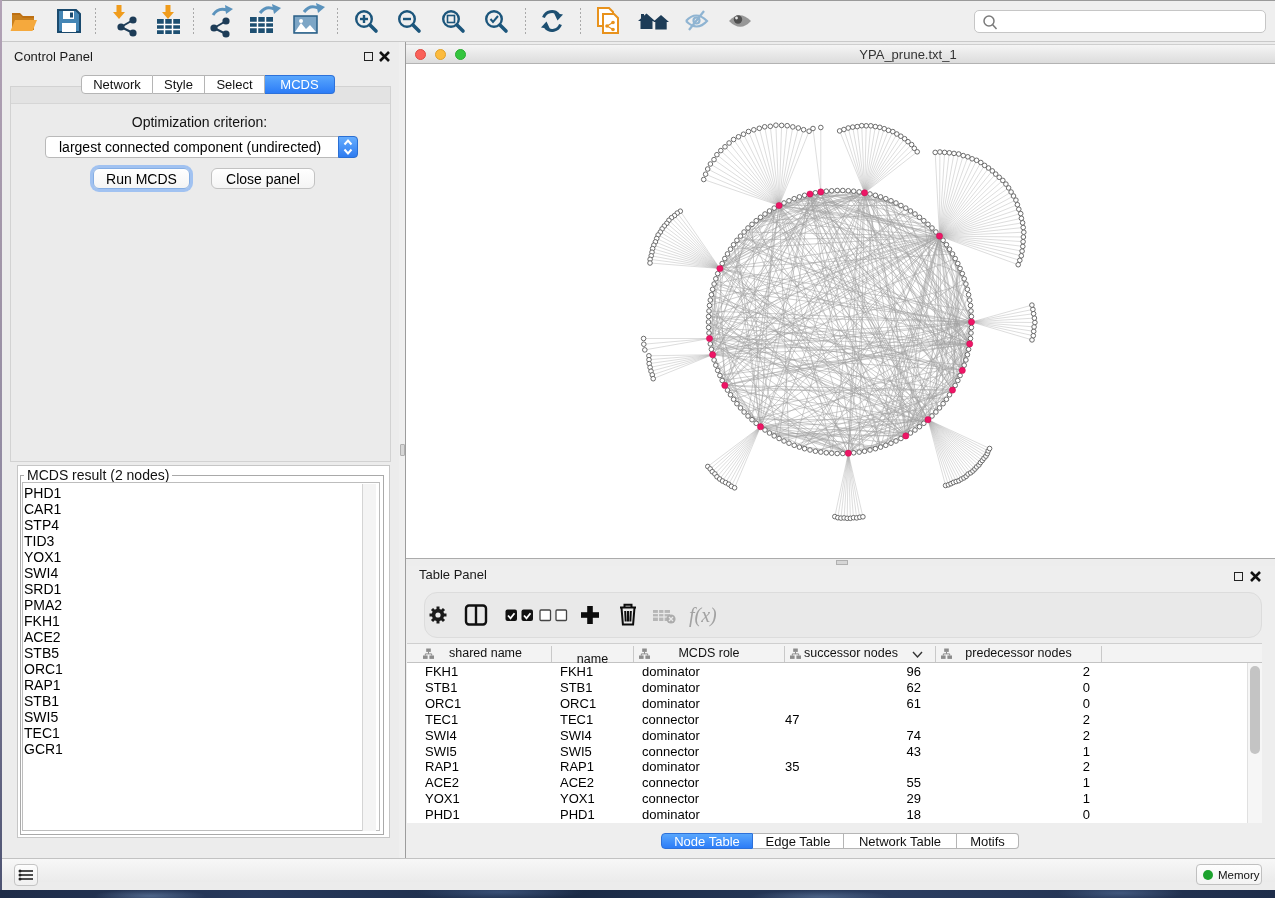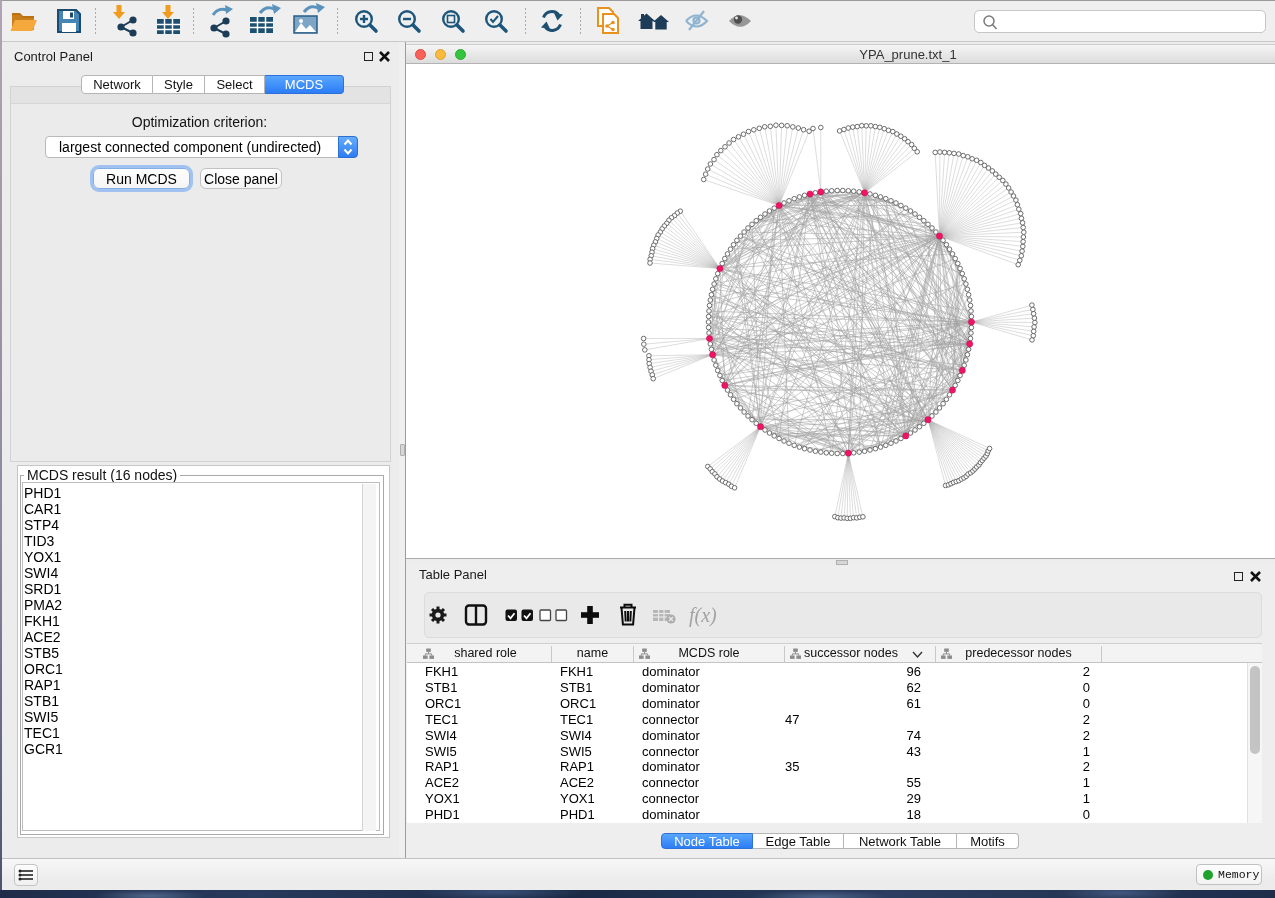--- a/index.html
+++ b/index.html
@@ -47,21 +47,21 @@
     border:1px solid #b9b9b9; border-radius:4px; font-size:14px; color:#000;
     line-height:20px; padding-left:13px; }
   #combo .step { position:absolute; right:-1px; top:-1px; width:20px; height:22px;
     background:linear-gradient(#66adfe,#2e7bf0); border-radius:0 4px 4px 0;
     border:1px solid #2a6fd4; }
   .btn { position:absolute; height:21px; background:linear-gradient(#ffffff,#f4f4f4);
     border:1px solid #c2c2c2; border-radius:6px; font-size:14px; color:#000;
     display:flex; align-items:center; justify-content:center; }
   #runbtn { left:93px; top:168px; width:97px;
     box-shadow:0 0 0 3px rgba(100,160,245,0.55); border-color:#85aee4; }
-  #closebtn { left:200px; top:168px; width:82px; }
+  #closebtn { left:211px; top:168px; width:104px; }
   
   #results { left:17px; top:465px; width:373px; height:373px; background:#fff;
     border:1px solid #c6c6c6; }
   #fieldset { position:absolute; left:2px; top:9px; width:364px; height:360px;
     border:1px solid #a9a9a9; }
   #fieldlegend { position:absolute; left:6px; top:1px; background:#fff;
     font-size:14px; color:#111; padding:0 3px; }
   #listbox { position:absolute; left:4px; top:16px; width:358px; height:349px;
     border:1px solid #bdbdbd; }
   #listscroll { position:absolute; right:3px; top:1px; width:14px; height:347px;
@@ -81,34 +81,34 @@
     font-size:13px; color:#333; }
   #canvas { left:406px; top:64px; width:869px; height:494px; background:#fff; }
   #hsplit { left:406px; top:558px; width:869px; height:8px; background:#ededed;
     border-top:1px solid #ababab; }
   #hhandle { left:836px; top:560px; width:12px; height:5px; background:#d6d6d6;
     border:1px solid #b0b0b0; }
   
   #tablepanel { left:406px; top:566px; width:869px; height:292px; background:#eeeeee; }
   #tpTitle { left:419px; top:567px; font-size:13px; color:#1a1a1a; }
   #ttoolbar { left:424px; top:592px; width:838px; height:46px; background:#e9e9e9;
-    border:1px solid #dcdcdc; border-radius:5px; }
+    border:1px solid #dcdcdc; border-radius:13px; }
   #thead { left:407px; top:643px; width:855px; height:20px; background:#f3f3f3;
     border-top:1px solid #cfcfcf; border-bottom:1px solid #c3c3c3; font-size:12.5px; color:#111; }
   .hdiv { position:absolute; top:2px; width:1px; height:16px; background:#c9c9c9; }
   .hlab { position:absolute; top:2px; text-align:center; }
   #tbody { left:407px; top:663px; width:855px; height:160px; background:#fff; font-size:13px; }
   .cell { position:absolute; height:16px; line-height:16px; color:#000; }
   #tscroll { position:absolute; right:0px; top:0px; width:15px; height:160px;
     background:#f6f6f6; border-left:1px solid #e0e0e0; }
   #tthumb { position:absolute; left:2px; top:3px; width:10px; height:88px;
     background:#c4c4c4; border-radius:5px; }
   
   #statusbar { left:2px; top:858px; width:1273px; height:24px;
-    background:linear-gradient(#f7f7f7,#ebebeb); border-top:1px solid #c2c2c2;font-family:Liberation Mono, monospace; }
+    background:linear-gradient(#f7f7f7,#ebebeb); border-top:1px solid #c2c2c2; }
   #menubtn { position:absolute; left:12px; top:5px; width:24px; height:22px;
     background:linear-gradient(#fdfdfd,#f0f0f0); border:1px solid #c4c4c4; border-radius:4px; }
   #membtn { position:absolute; right:13px; top:5px; width:66px; height:21px;
     background:linear-gradient(#fdfdfd,#f3f3f3); border:1px solid #c0c0c0; border-radius:4px;
     font-size:11.5px; color:#111; display:flex; align-items:center; }
 </style>
 </head>
 <body>
 <div id="edgeL" class="abs"></div>
 <div id="deskB" class="abs"></div>
@@ -261,38 +261,38 @@
 </svg>
 
 <div id="tabpane" class="abs">
     <div class="band"></div>
   </div>
 
 <div class="seg" style="left:81px; top:75px; height:19px;">
   <div style="width:72px">Network</div>
   <div style="width:52px">Style</div>
   <div style="width:60px">Select</div>
-  <div style="width:79px" class="sel">MCDS</div>
+  <div style="width:70px" class="sel">MCDS</div>
 </div>
 
 <div id="optlabel" class="abs">Optimization criterion:</div>
 <div id="combo" class="abs">largest connected component (undirected)
   <div class="step">
     <svg width="18" height="20" style="position:absolute;left:0;top:0">
       <path d="M5.5 7.5 L9 3.5 L12.5 7.5" fill="none" stroke="#fff" stroke-width="2"></path>
       <path d="M5.5 12.5 L9 16.5 L12.5 12.5" fill="none" stroke="#fff" stroke-width="2"></path>
     </svg>
   </div>
 </div>
 <div id="runbtn" class="btn">Run MCDS</div>
 <div id="closebtn" class="btn">Close panel</div>
 
 <div id="results" class="abs">
   <div id="fieldset"></div>
-  <div id="fieldlegend">MCDS result (16 nodes)</div>
+  <div id="fieldlegend">MCDS result (2 nodes)</div>
   <div id="listbox">
     <div id="listscroll"></div>
     <div class="li" style="top:1.6px">PHD1</div>
 <div class="li" style="top:17.6px">CAR1</div>
 <div class="li" style="top:33.6px">STP4</div>
 <div class="li" style="top:49.6px">TID3</div>
 <div class="li" style="top:65.6px">YOX1</div>
 <div class="li" style="top:81.6px">SWI4</div>
 <div class="li" style="top:97.6px">SRD1</div>
 <div class="li" style="top:113.6px">PMA2</div>
@@ -1226,22 +1226,22 @@
   <text x="264" y="29" font-family="Liberation Serif, serif" font-style="italic" font-size="20" fill="#a2a2a2">f(x)</text>
 </svg>
 </div>
 
 <div id="thead" class="abs">
   <div class="hdiv" style="left:144px"></div>
   <div class="hdiv" style="left:226px"></div>
   <div class="hdiv" style="left:377px"></div>
   <div class="hdiv" style="left:528px"></div>
   <div class="hdiv" style="left:694px"></div>
-  <div class="hlab" style="left:13px; width:131px;">shared role</div>
-  <div class="hlab" style="left:145px; width:81px;">name</div>
+  <div class="hlab" style="left:13px; width:131px;">shared name</div>
+  <div class="hlab" style="left:145px; width:81px;margin-top:6px;">name</div>
   <div class="hlab" style="left:227px; width:150px;">MCDS role</div>
   <div class="hlab" style="left:378px; width:132px;">successor nodes</div>
   <div class="hlab" style="left:529px; width:165px;">predecessor nodes</div>
   <svg width="855" height="20" style="position:absolute;left:0;top:0">
     <g fill="#8c8c8c">
       <g transform="translate(16,4.5)">
         <rect x="3.2" y="0" width="4.6" height="3.4"></rect>
           <rect x="0" y="7" width="4.6" height="3.4"></rect>
           <rect x="6.4" y="7" width="4.6" height="3.4"></rect>
         <path d="M5.5 3.4 v2 M2.3 7 v-1.6 h6.4 v1.6" stroke="#8c8c8c" fill="none" stroke-width="1"></path>

